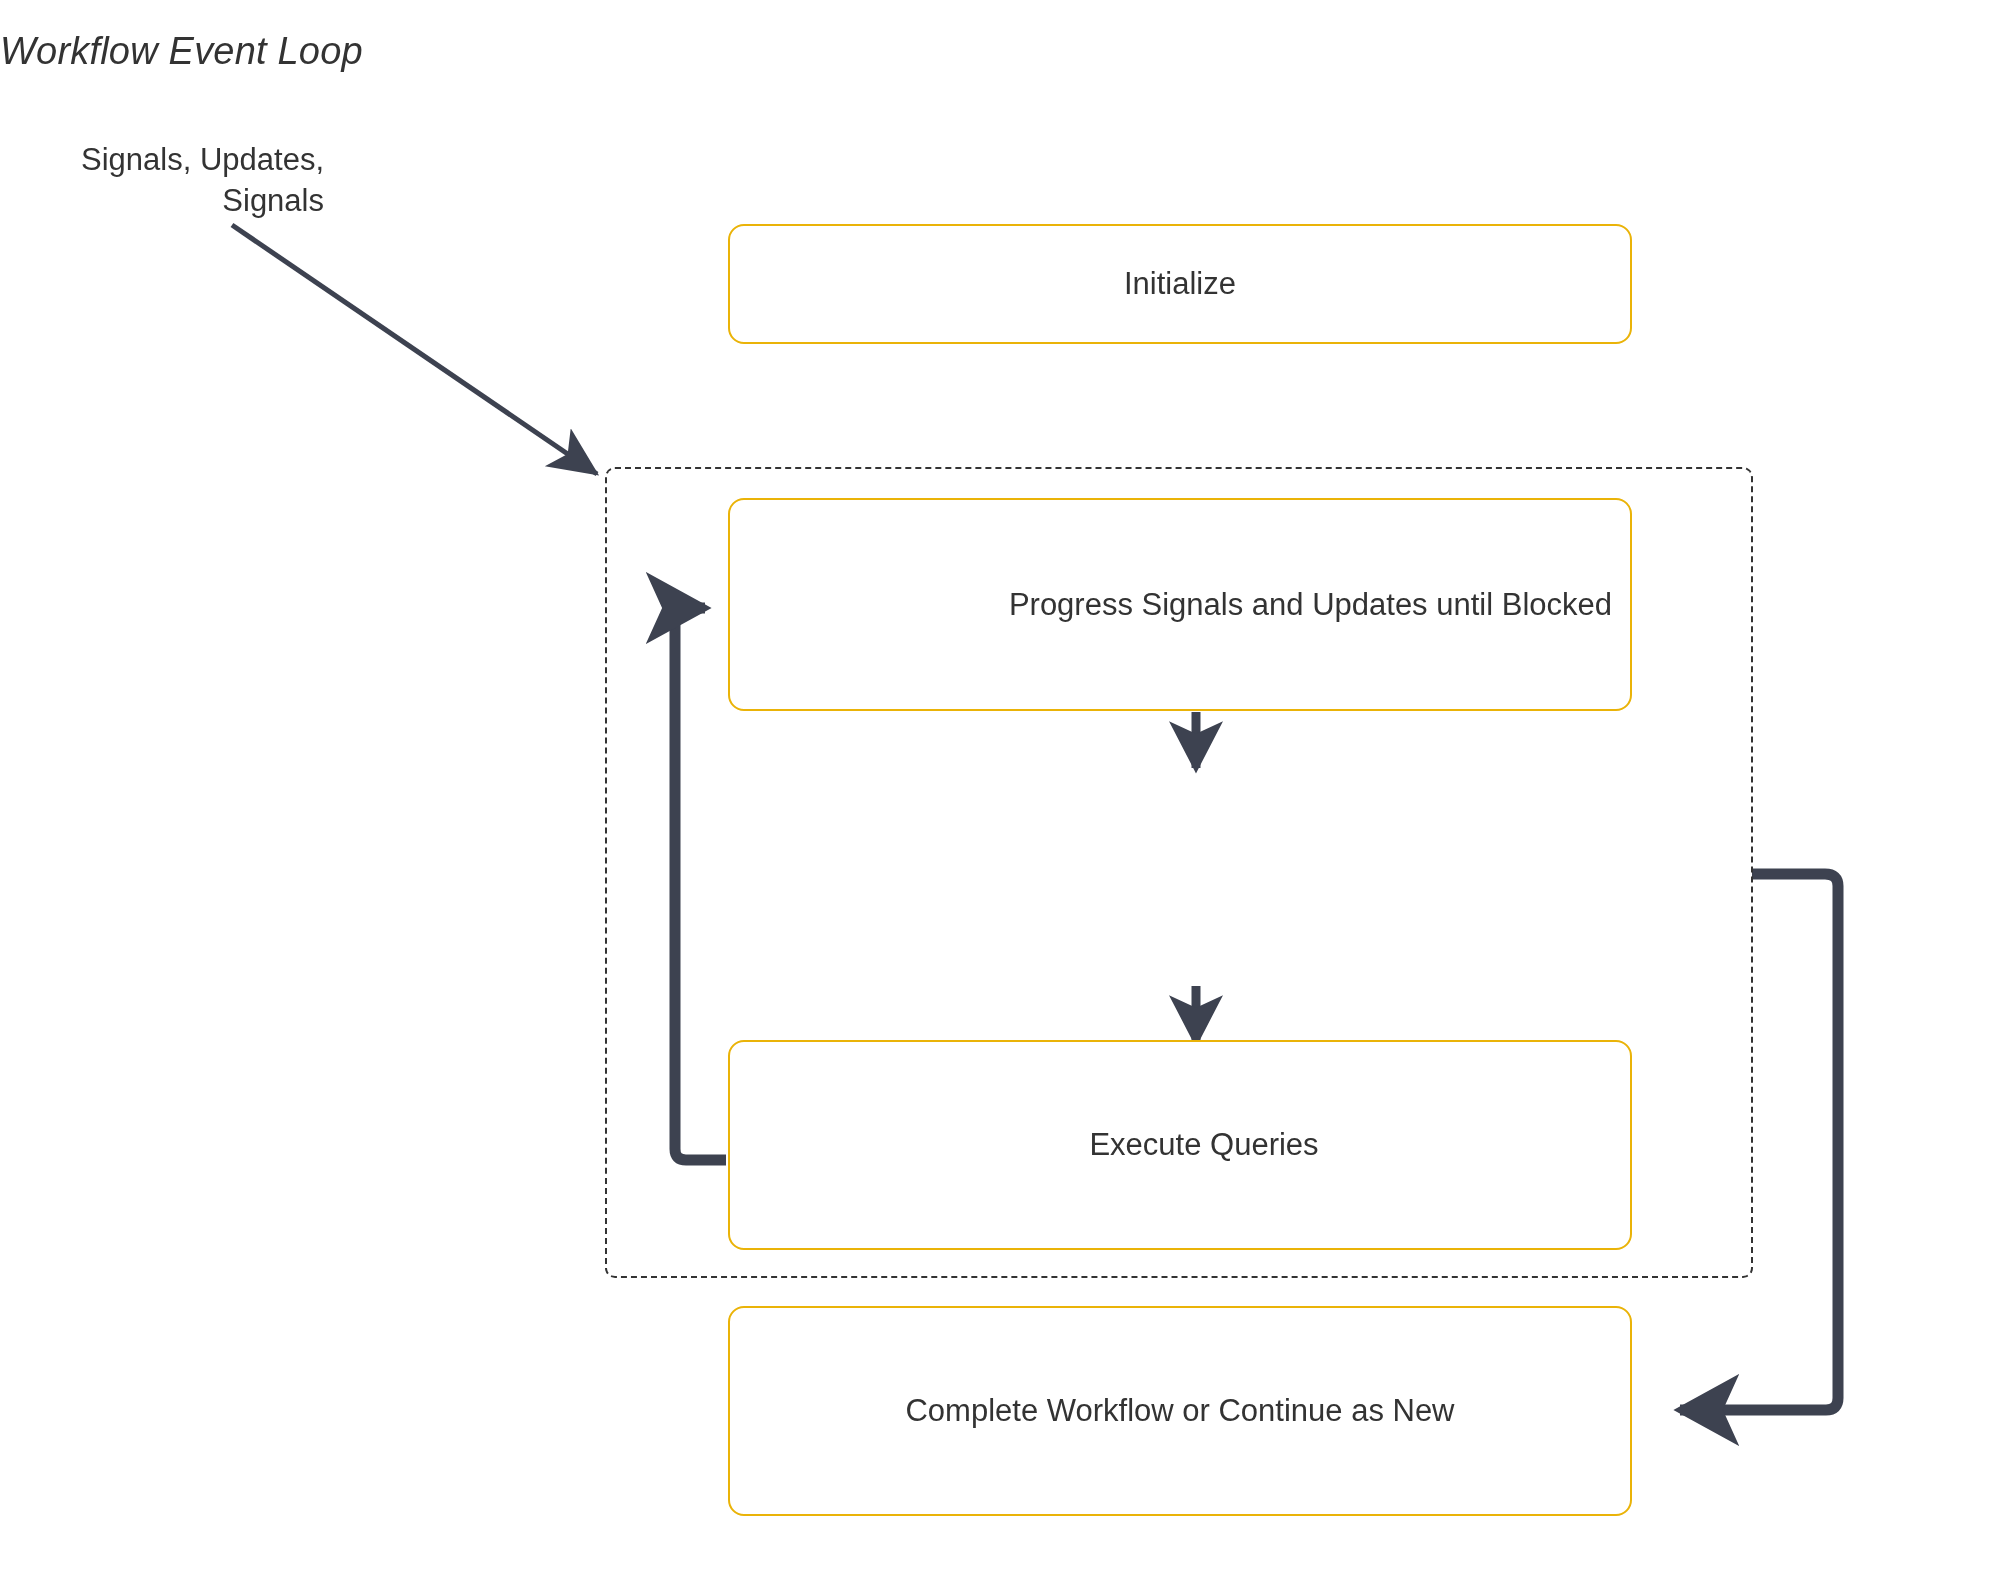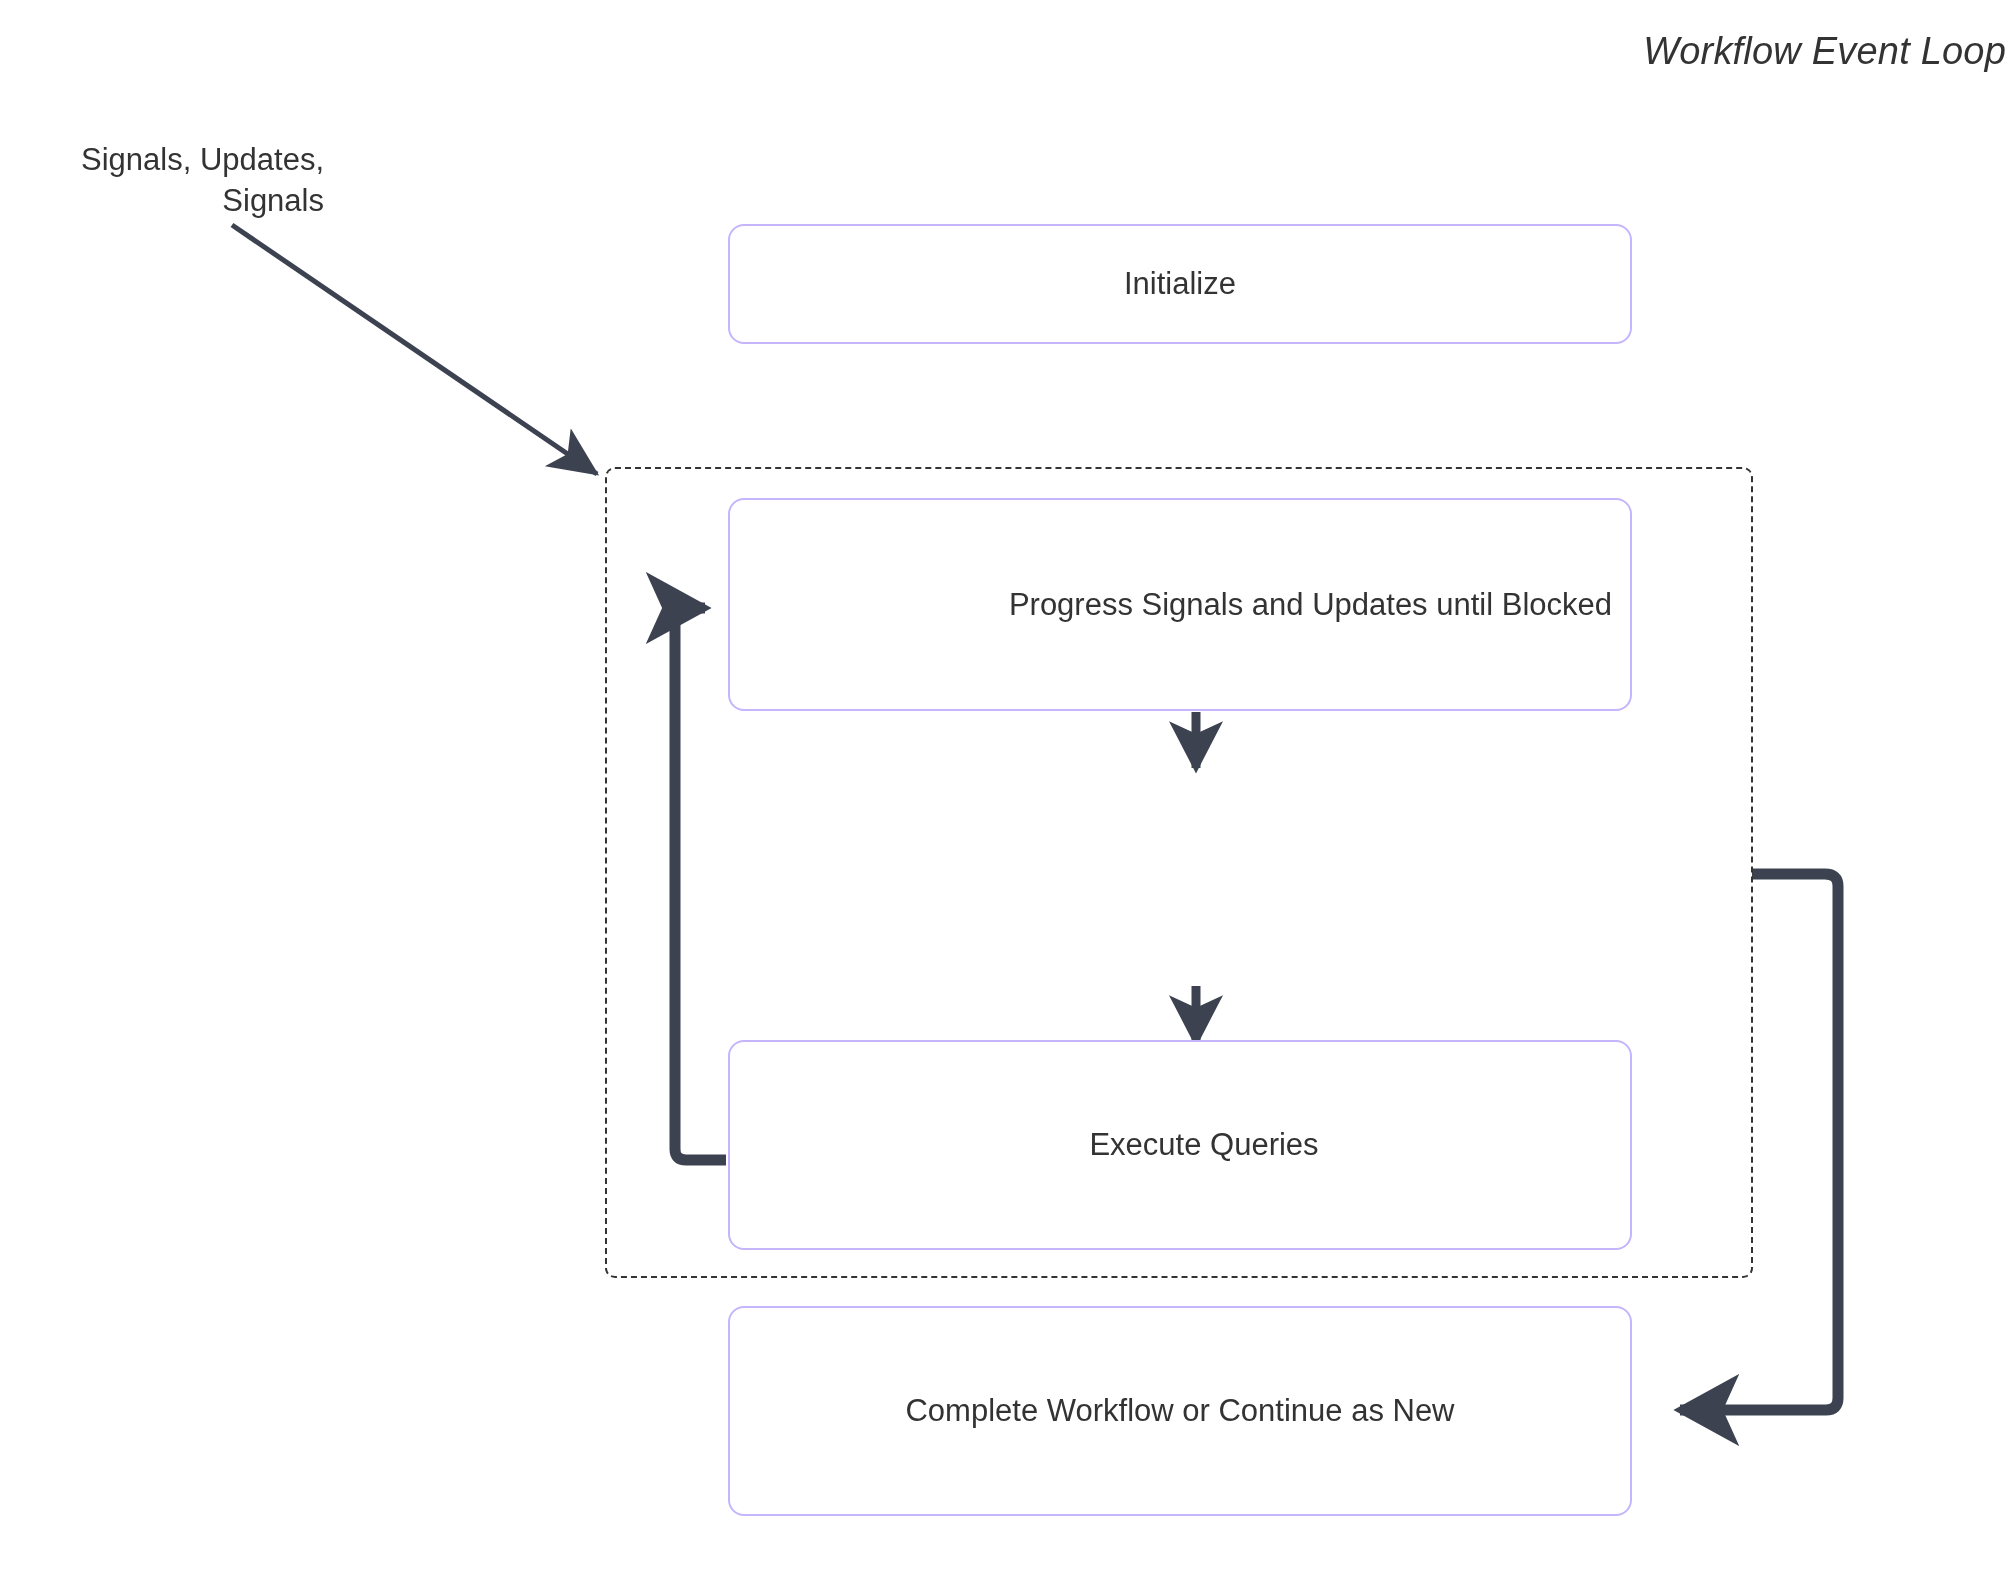--- a/index.html
+++ b/index.html
@@ -20,40 +20,40 @@
     left: 0;
     top: 0;
     width: 2006px;
     height: 1576px;
   }
   .title {
     position: absolute;
     left: 0;
     top: 30px;
     width: 2006px;
-    text-align: right;
+    text-align: left;
     font-size: 38px;
     font-style: italic;
     color: #333333;
     letter-spacing: 0.2px;
   }
   .edge-label {
     position: absolute;
     left: 14px;
     top: 140px;
     width: 310px;
     text-align: right;
     font-size: 31px;
     color: #333333;
     line-height: 1.32;
   }
   .node-box {
     position: absolute;
     box-sizing: border-box;
-    border: 2px solid #c4b5fd;
+    border: 2px solid #eab308;
     border-radius: 16px;
     background: #ffffff;
     display: flex;
     align-items: center;
     justify-content: center;
   }
   .node-label {
     font-size: 31px;
     color: #333333;
     text-align: center;

